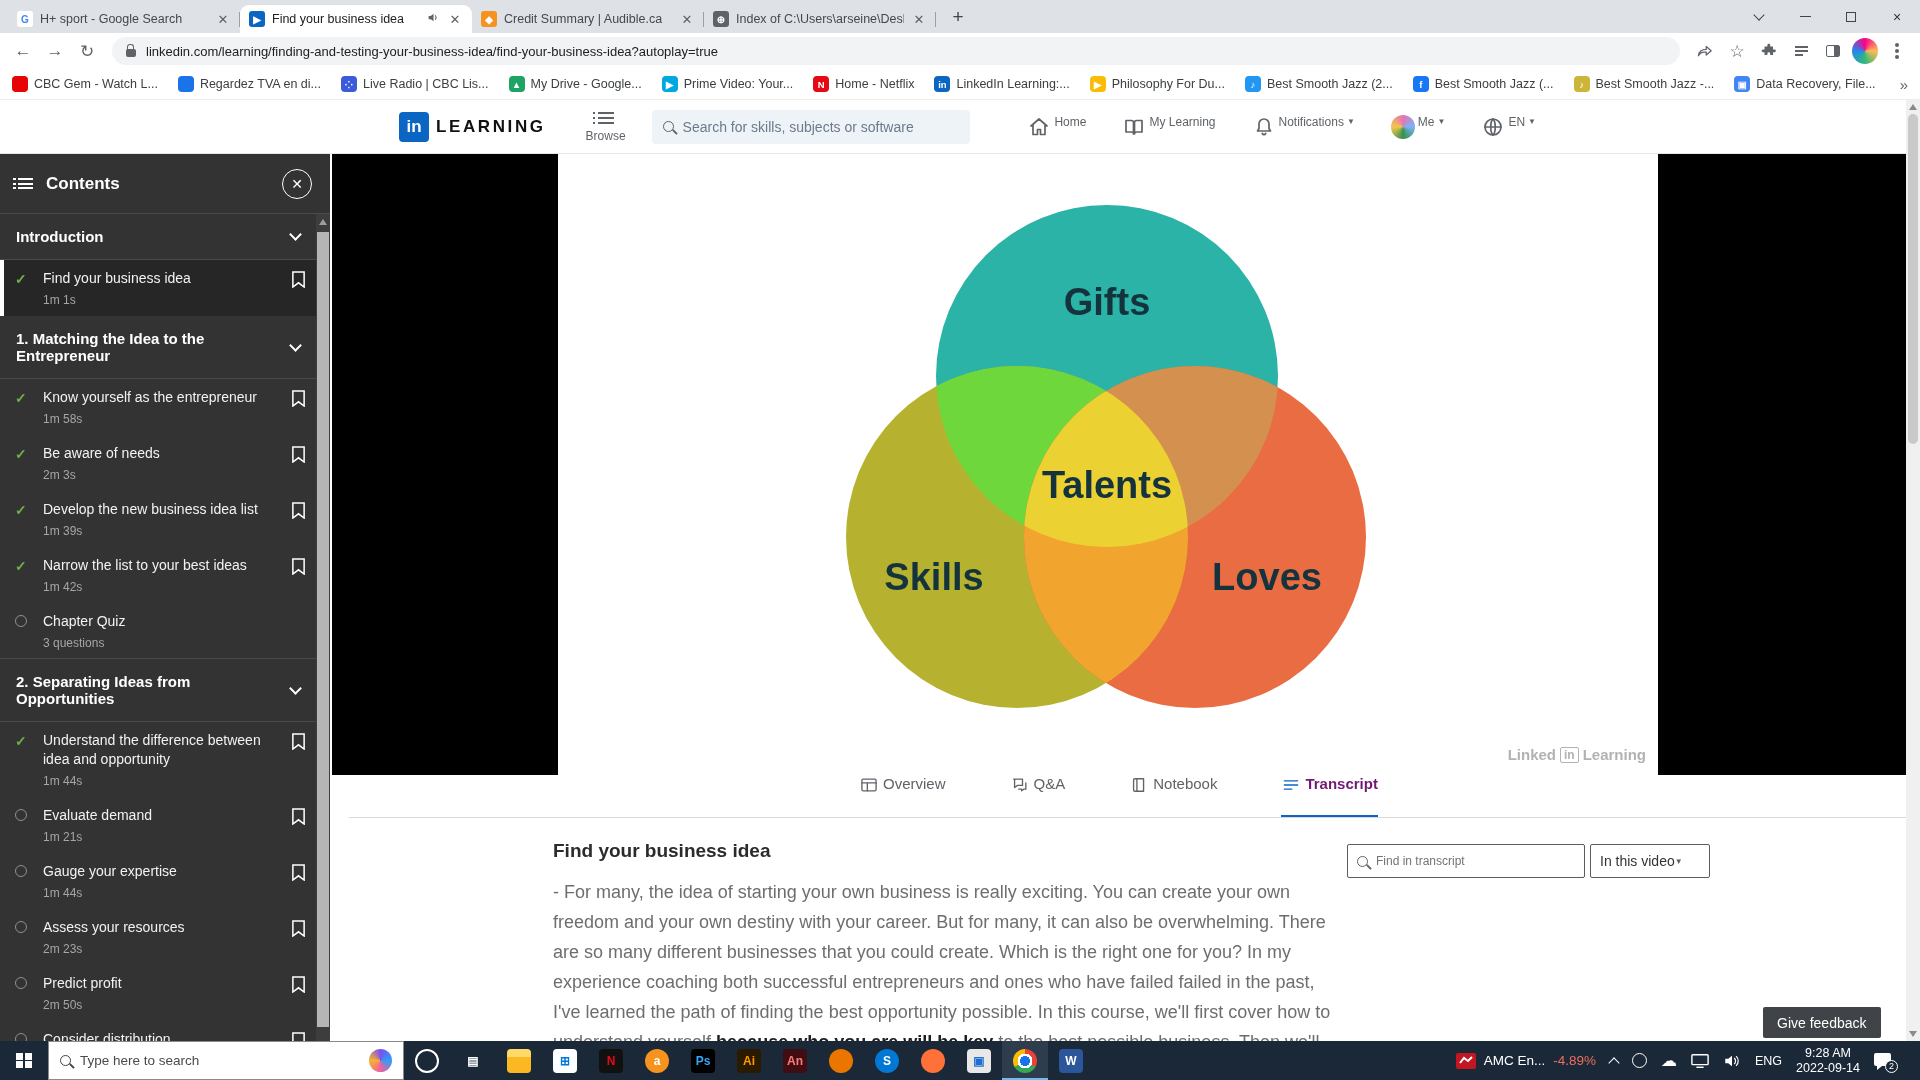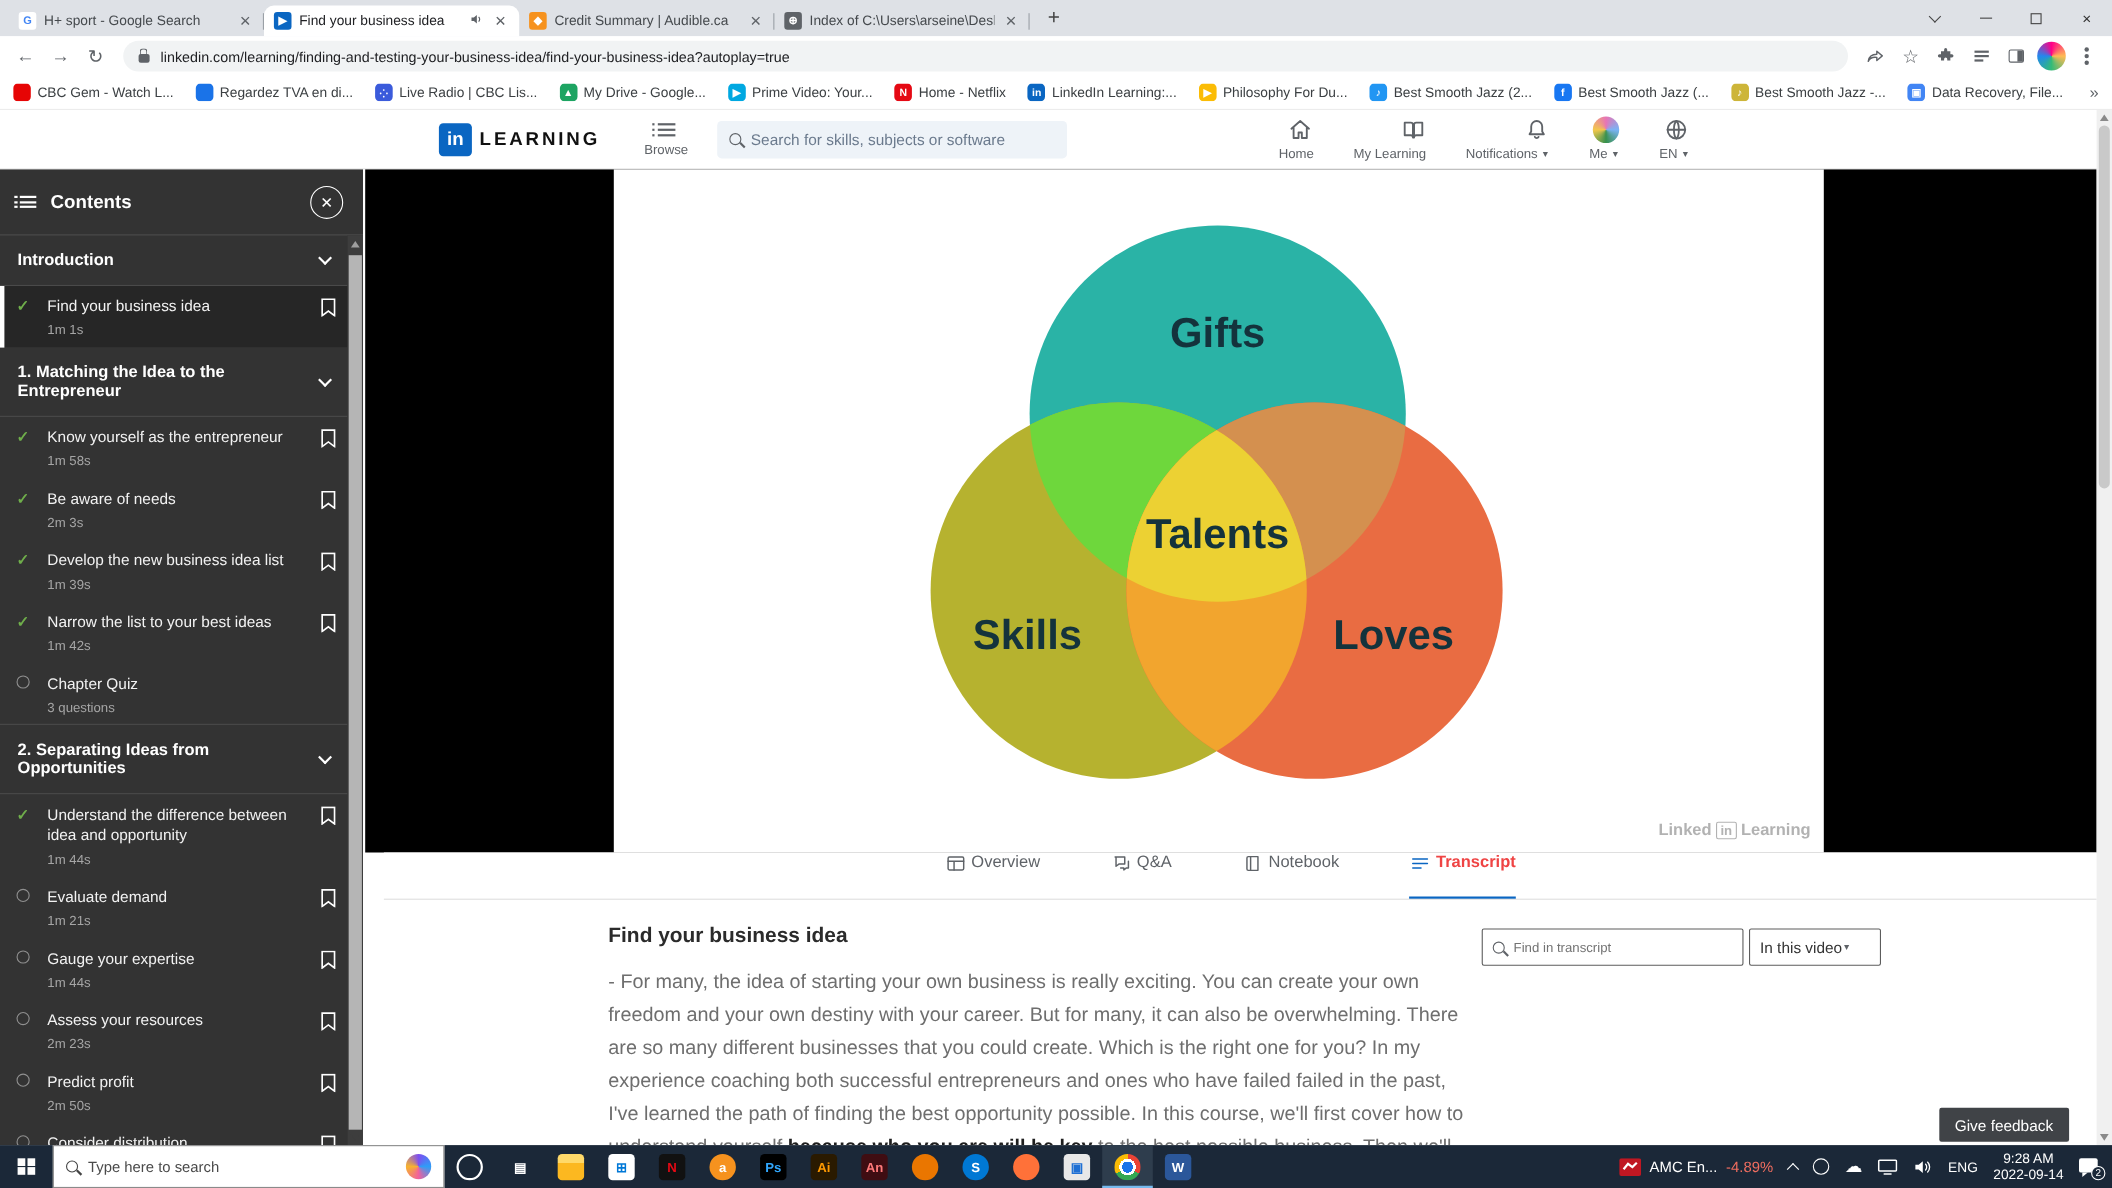--- a/index.html
+++ b/index.html
@@ -48,21 +48,21 @@
 .brand{font-size:17px;font-weight:700;letter-spacing:2.6px;color:#111}
 #browse{margin-left:40px;display:flex;flex-direction:column;align-items:center;gap:3px;font-size:12px;color:#5f6368}
 .blines i{display:block;width:16px;height:2px;background:#5f6368;margin:2.6px 0;position:relative}
 .blines i::before{content:"";position:absolute;left:-5px;top:0;width:2.5px;height:2px;background:#5f6368}
 #llsearch{margin-left:26px;width:318px;height:34px;background:#eef3f8;border-radius:4px;display:flex;align-items:center;padding:0 11px;gap:9px}
 #llsearch input{border:none;background:transparent;outline:none;font-size:14px;color:#333;flex:1;font-family:inherit}
 #llsearch input::placeholder{color:#6b7a8d}
 .mag{width:11px;height:11px;border:1.8px solid #5f6368;border-radius:50%;position:relative;flex:none}
 .mag::after{content:"";position:absolute;width:6px;height:1.8px;background:#5f6368;transform:rotate(45deg);right:-5px;bottom:-2px}
 #llnav{margin-left:auto;margin-right:384px;display:flex;align-items:flex-start;gap:36px}
-.navitem{display:flex;flex-direction:column;align-items:flex-end;gap:3px;font-size:12px;color:#5f6368}
+.navitem{display:flex;flex-direction:row;align-items:flex-start;gap:3px;font-size:12px;color:#5f6368}
 .navlbl{display:flex;align-items:center;gap:3px}
 .caret{font-size:8px;color:#5f6368}
 .nav-avatar{width:24px;height:24px;border-radius:50%;background:conic-gradient(#e774b5,#7ab3f5,#37904d,#f3c84b,#e774b5)}
 svg.nicon{stroke:#5f6368;fill:none;stroke-width:1.7;stroke-linecap:round;stroke-linejoin:round}
 
 #sidebar{position:absolute;top:154px;left:0;width:330px;bottom:39px;background:#333;color:#fff;overflow:hidden}
 #sbhead{height:60px;display:flex;align-items:center;padding:0 18px;border-bottom:1px solid #4a4a4a}
 .sblines i{display:block;width:15px;height:2px;background:#fff;margin:2.8px 0;position:relative}
 .sblines i::before{content:"";position:absolute;left:-5px;width:2.5px;height:2px;background:#fff}
 #sbtitle{font-size:17px;font-weight:700;margin-left:13px}
@@ -89,21 +89,21 @@
 
 #video{position:absolute;top:154px;left:332px;right:14px;height:621px;background:#000}
 #slide{position:absolute;left:226px;top:0;width:1100px;height:621px;background:#fff}
 #venn{position:absolute;left:0;top:0}
 #venn text{font-family:"Liberation Sans",sans-serif;font-weight:700;font-size:38px;fill:#14333c}
 #wm{position:absolute;right:12px;bottom:12px;display:flex;align-items:center;gap:4px;color:#a5a5a5;font-size:15px;font-weight:700;opacity:.85}
 .wmin{border:1.5px solid #a5a5a5;border-radius:2px;padding:0 3px;font-size:12px}
 
 #vtabs{position:absolute;top:775px;left:349px;right:14px;height:43px;background:#fff;border-bottom:1px solid #d9d9d9;display:flex;align-items:stretch;gap:64px;padding-left:510px}
 .vtab{display:flex;align-items:flex-start;gap:4px;font-size:15px;color:#5f6368;position:relative}
-.vtab.active{color:#ef4444;font-weight:700}
+.vtab.active{color:#701a75;font-weight:700}
 .vtab.active::after{content:"";position:absolute;left:0;right:0;bottom:0;height:2px;background:#0a66c2}
 svg.vicon{stroke:#5f6368;fill:none;stroke-width:1.6;stroke-linecap:round;stroke-linejoin:round}
 .vtab.active svg.vicon{stroke:#0a66c2}
 
 #lower{position:absolute;top:818px;left:349px;right:14px;bottom:39px;background:#fff;overflow:hidden}
 #tblock{position:absolute;left:204px;top:22px;width:782px}
 #ttitle{font-size:19px;font-weight:700;color:#2b2b2b}
 #tbody{margin-top:15px;font-size:18px;line-height:30px;color:#6e6e6e}
 #tbody b{color:#1f1f1f;font-weight:700;text-decoration:underline}
 #findpanel{position:absolute;left:998px;top:26px;display:flex;gap:5px}
@@ -130,21 +130,21 @@
 #tsearch input::placeholder{color:#4a4a4a}
 #sphere{width:23px;height:23px;border-radius:50%;background:conic-gradient(#7d4ff0,#2e9df7,#f0619d,#f7b32e,#7d4ff0);flex:none}
 #apps{display:flex;height:100%}
 .app{width:46px;height:100%;display:flex;align-items:center;justify-content:center}
 .app.active{background:#2e3d4d;box-shadow:inset 0 -2px 0 #76b9ed}
 .appicon{width:24px;height:24px;border-radius:4px;display:flex;align-items:center;justify-content:center;font-weight:700;font-size:12px}
 .appicon.circle{border-radius:50%}
 .appicon.ring{border:2px solid #fff;background:transparent}
 .appicon.folder{background:linear-gradient(180deg,#ffd969 0 35%,#fcb820 35%)}
 .appicon.chrome{border-radius:50%;background:radial-gradient(circle,#1a73e8 0 5px,#fff 5px 7.5px,rgba(0,0,0,0) 7.5px),conic-gradient(#ea4335 0 120deg,#34a853 120deg 240deg,#fbbc05 240deg 360deg)}
-#tray{margin-left:auto;display:flex;align-items:center;gap:14px;padding-right:8px}
+#tray{margin-left:auto;display:flex;align-items:center;gap:14px;padding-right:24px}
 #stock{display:flex;align-items:center;gap:8px;font-size:13.5px}
 #stock .chg{color:#ef6d5f}
 .chevu{width:8px;height:8px;border-left:1.7px solid #fff;border-top:1.7px solid #fff;transform:rotate(45deg);margin-top:4px}
 .tring{width:15px;height:15px;border:1.7px solid #fff;border-radius:50%}
 .cloud{font-size:16px;line-height:1}
 #lang{font-size:12.5px}
 #clock{text-align:center;font-size:12.5px;line-height:15px}
 #notifbadge{position:relative;width:22px;height:18px}
 .cmnt{position:absolute;left:0;top:1px;width:17px;height:13px;background:#fff;border-radius:2px}
 .cmnt::after{content:"";position:absolute;left:3px;bottom:-4px;border-left:5px solid #fff;border-bottom:4px solid transparent}

